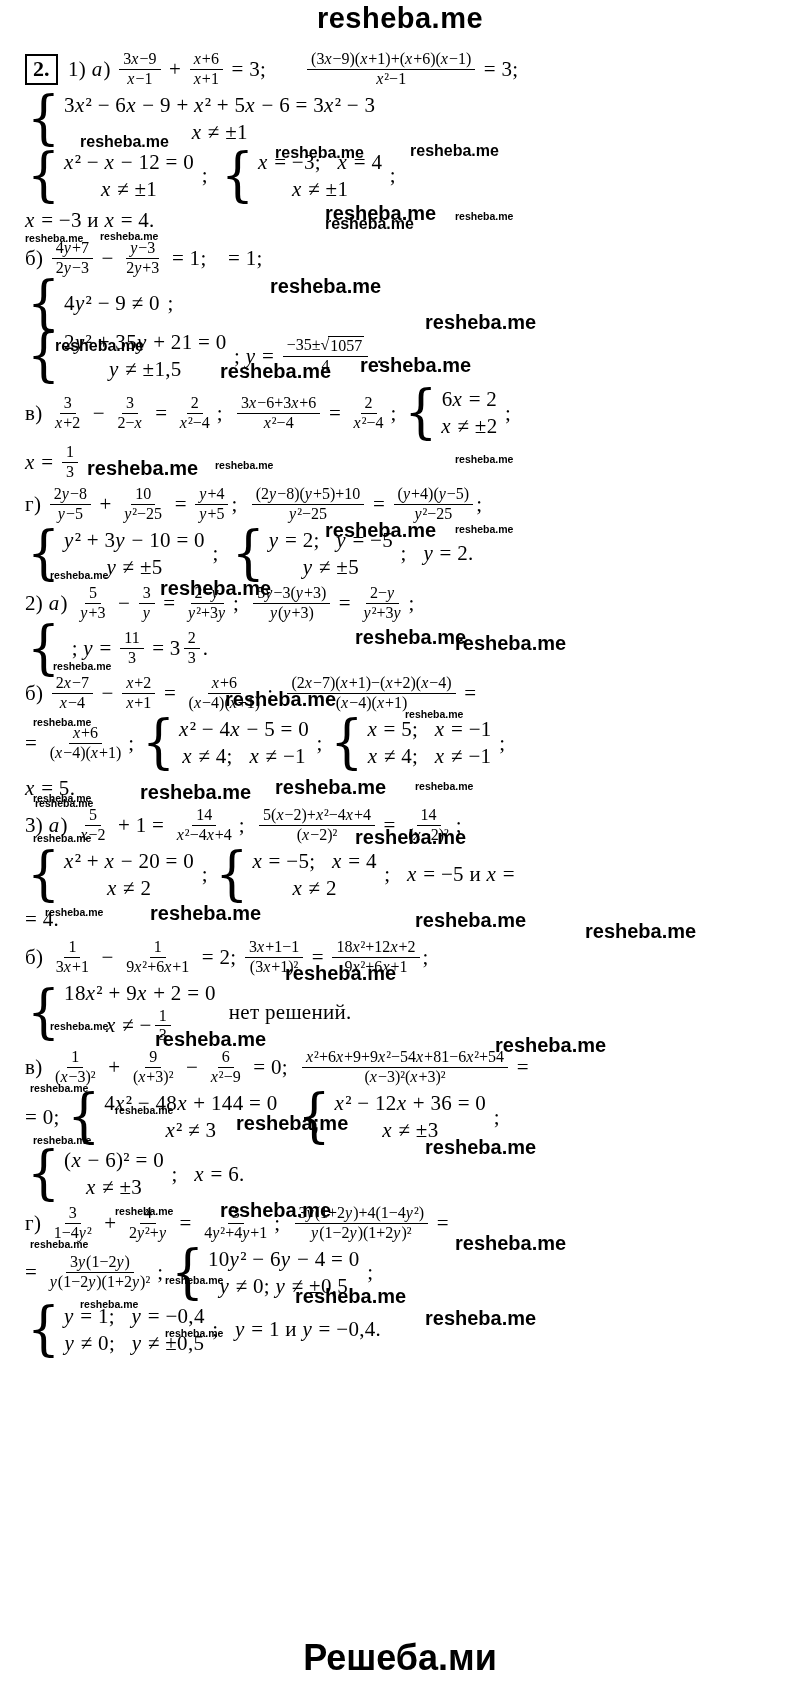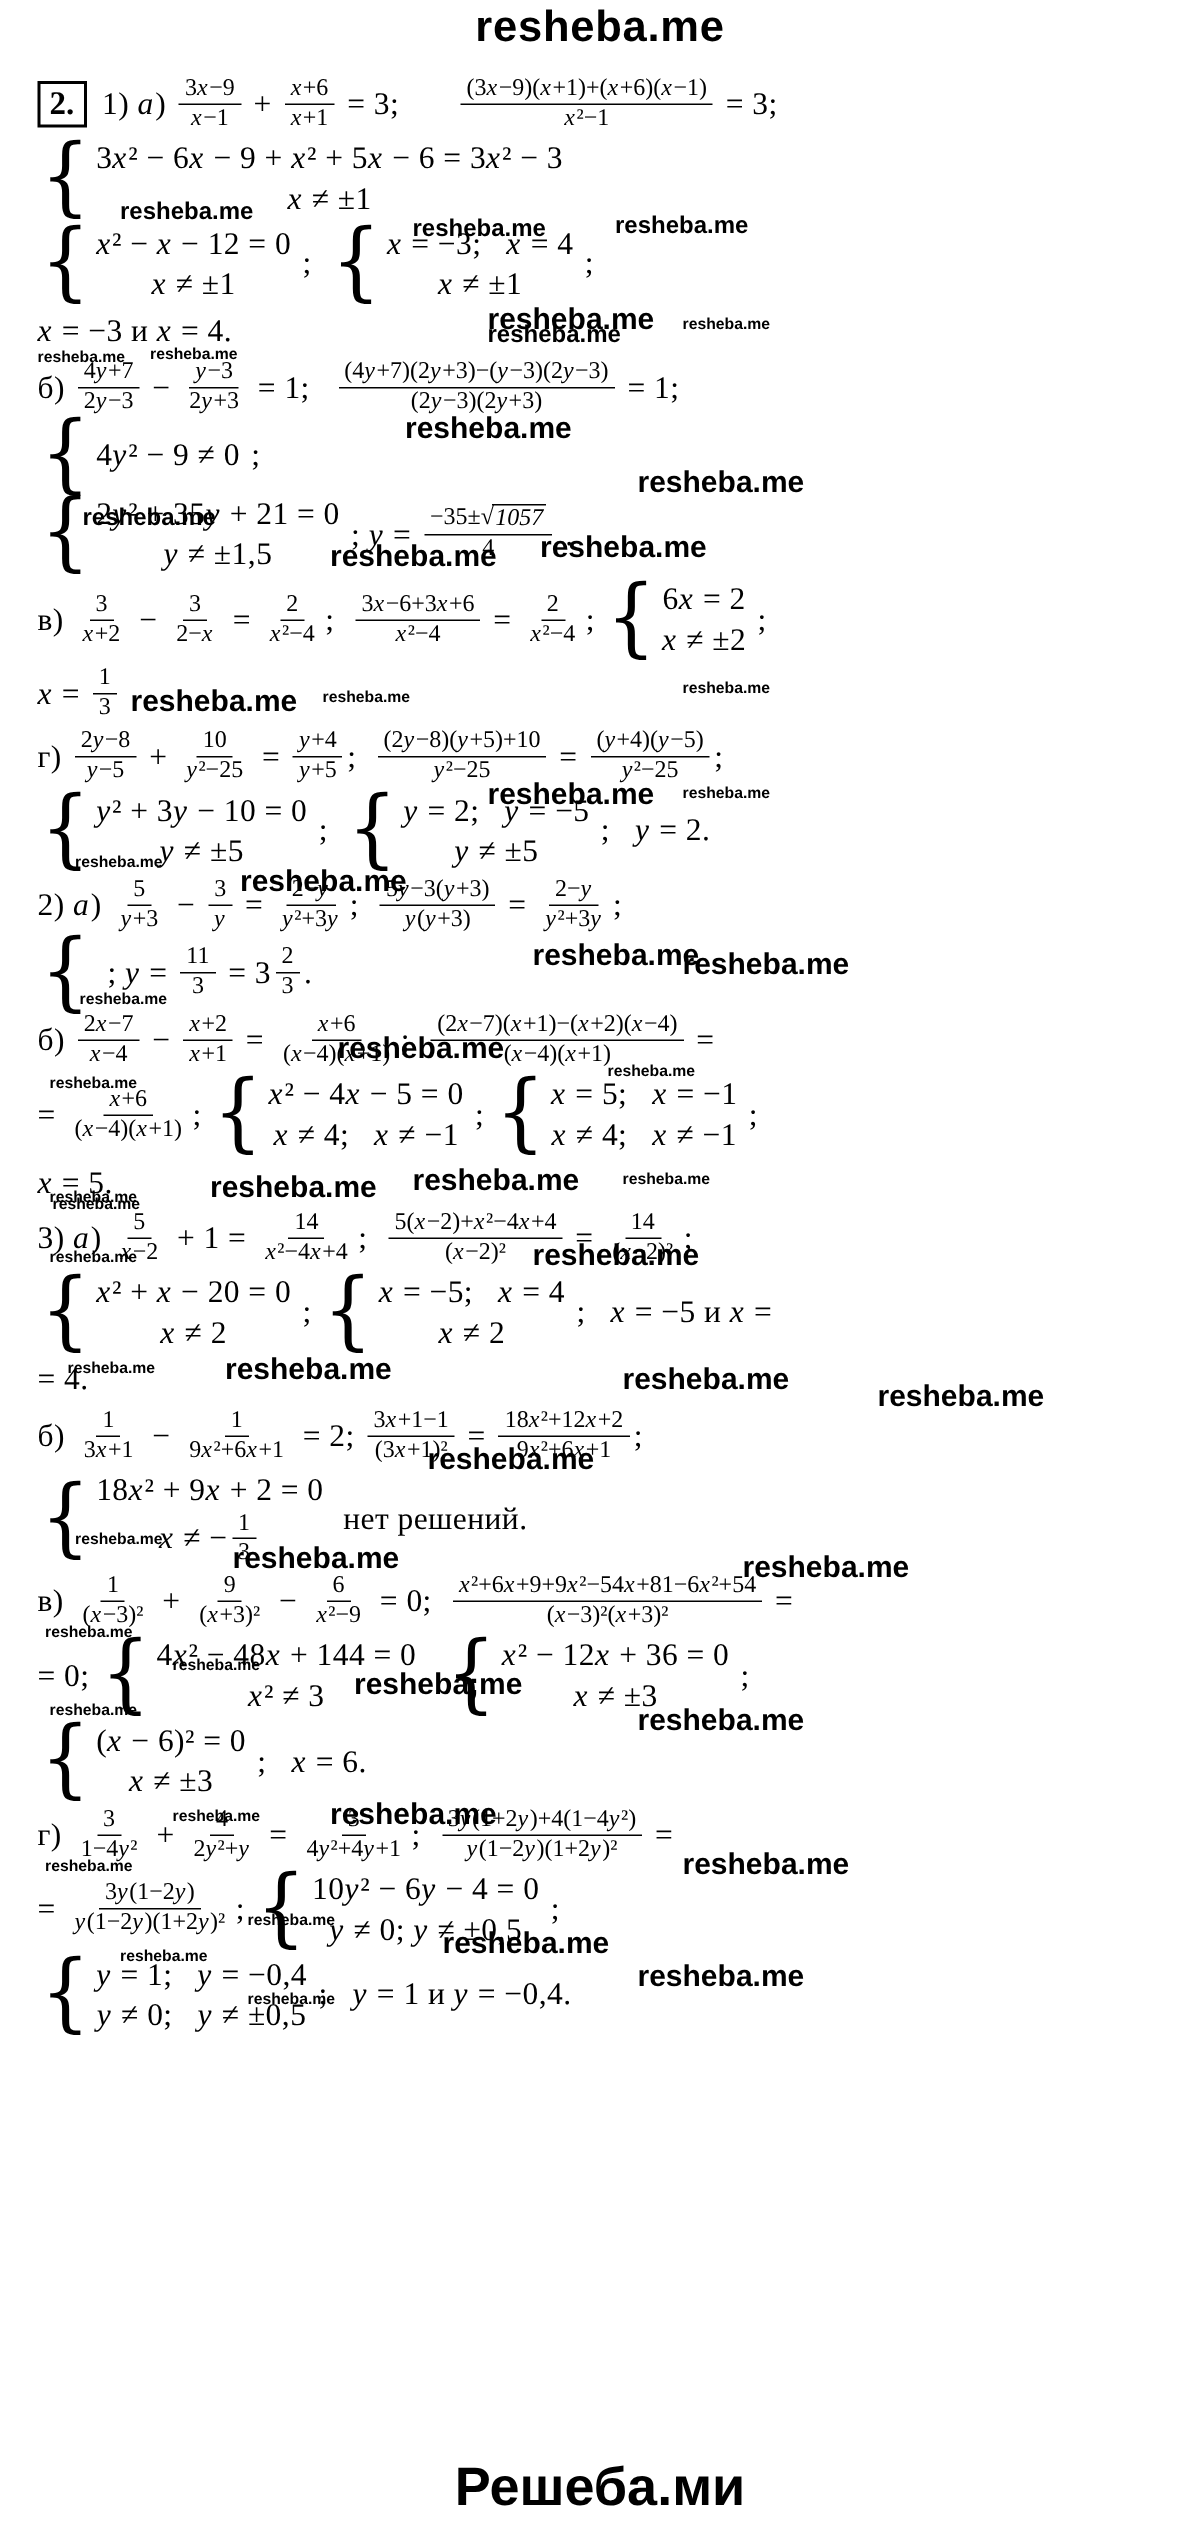--- a/index.html
+++ b/index.html
@@ -35,21 +35,21 @@
   .frac .math{letter-spacing:0;}
   .sys{display:inline-flex;align-items:center;margin:0 2px;}
   .brace{
     font-family:"DejaVu Serif",serif;font-size:52px;line-height:.88;
     font-weight:400;margin-right:4px;transform:scaleY(1.1);
   }
   .rows{display:inline-flex;flex-direction:column;align-items:center;}
   .row{display:flex;align-items:center;justify-content:flex-end;min-height:27px;}
   .sqrt{display:inline-flex;align-items:flex-start;}
   .rad{margin-right:-1px;}
-  .radbody{border-top:1.5px solid #000;padding:0 2px;font-style:italic;}
+  .radbody{border-top:1.5px solid #000;padding:0 2px;}
   .gap{display:inline-block;width:16px;}
   .gap.big{width:38px;}
   .boxed{
     border:2px solid #000;padding:0 6px 1px 6px;font-weight:700;
     font-size:22px;margin-right:5px;
   }
   .wm{
     position:absolute;z-index:3;color:#000;white-space:nowrap;
     font-family:"Liberation Sans","DejaVu Sans",sans-serif;font-weight:700;
     pointer-events:none;
@@ -140,24 +140,20 @@
         <span class="num"><span class="math">4<i>y</i>+7</span></span>
         <span class="den"><span class="math">2<i>y</i>−3</span></span>
       </span>
       <span class="math"> − </span>
       <span class="frac">
         <span class="num"><span class="math"><i>y</i>−3</span></span>
         <span class="den"><span class="math">2<i>y</i>+3</span></span>
       </span>
       <span class="math"> = 1;</span>
       <span class="gap"></span>
-      <span class="frac">
-        <span class="num"><span class="math">(4<i>y</i>+7)(2<i>y</i>+3)−(<i>y</i>−3)(2<i>y</i>−3)</span></span>
-        <span class="den"><span class="math">(2<i>y</i>−3)(2<i>y</i>+3)</span></span>
-      </span>
       <span class="math"> = 1;</span>
       <span class="wm lg" style="left: 245px; top: 36px;">resheba.me</span>
     </div>
     <div class="line">
       <span class="sys">
         <span class="brace">{</span>
         <span class="rows">
           <span class="row">
             <span class="math">4<i>y</i>² − 9 ≠ 0</span>
           </span>

